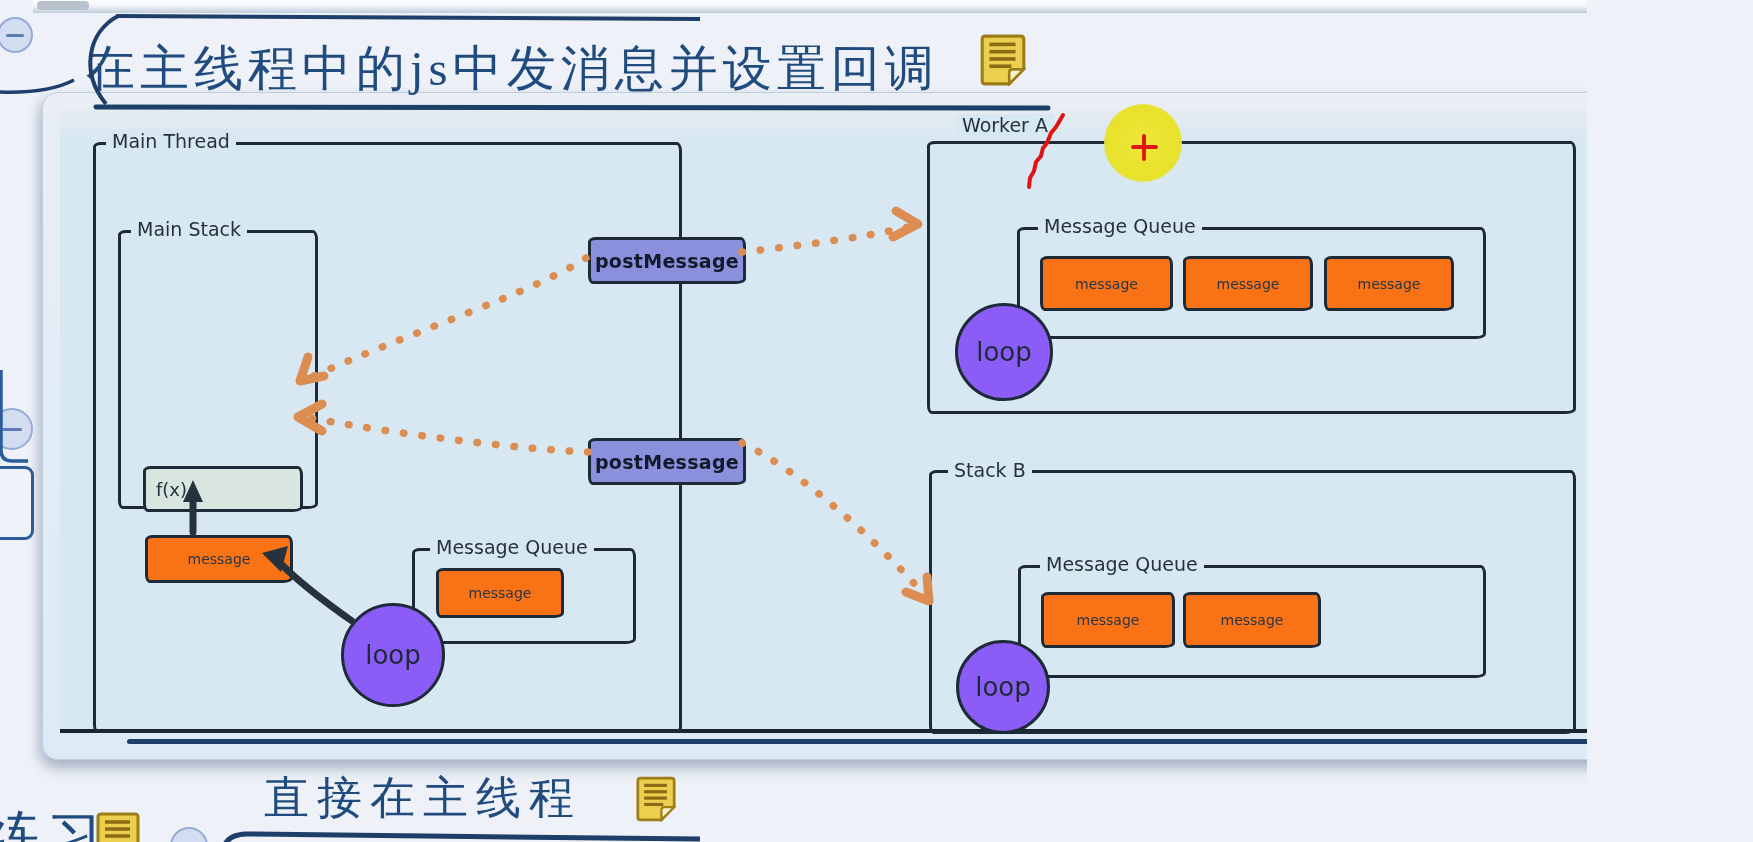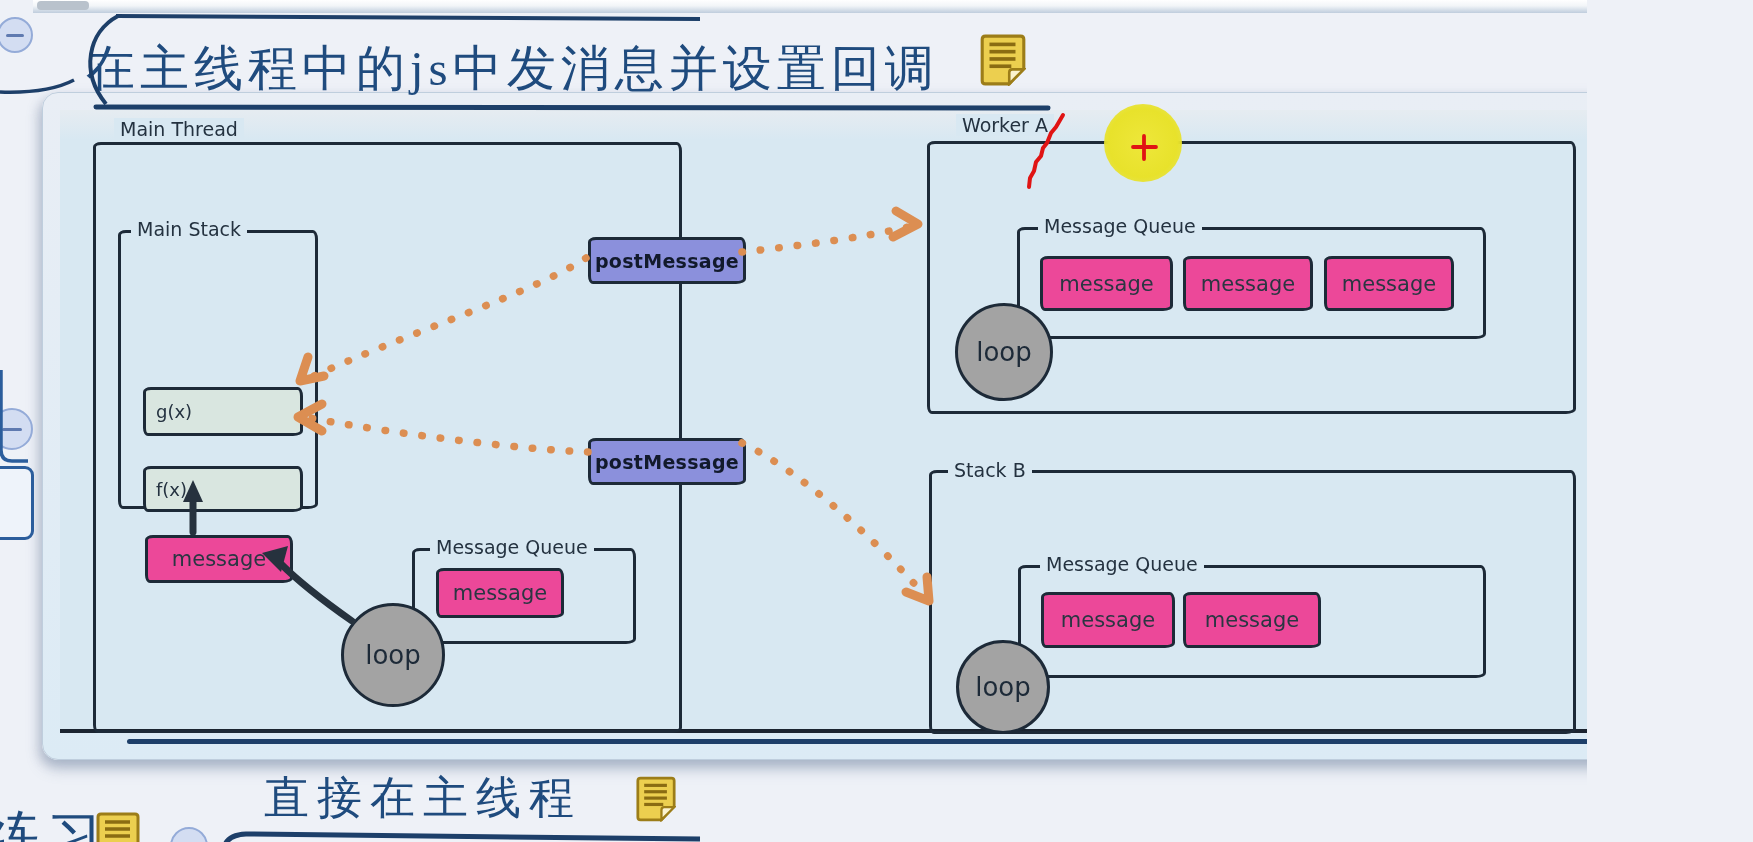--- a/index.html
+++ b/index.html
@@ -21,25 +21,25 @@
      box-shadow:0 8px 15px rgba(110,130,160,.45), -4px 6px 10px rgba(130,145,170,.25);}
   .diagram{left:60px;top:110px;width:1541px;height:619px;
      background:linear-gradient(180deg,#e6ecf1 0px,#d8e8f2 30px);
      border-bottom:4px solid #1b2430;}
   .node-underline2{left:127px;top:739px;width:1485px;height:5px;background:#1d3f69;border-radius:3px;}
   
   .box{position:absolute;border:3.5px solid #1d2a38;}
   .sketch{border-radius:8px 5px 10px 5px / 5px 9px 5px 8px;}
   .lbl{position:absolute;background:#d8e8f2;padding:0 6px;font-size:19px;color:#243240;
        white-space:nowrap;z-index:5;line-height:22px;}
-  .msg{background:#ec4899;display:flex;align-items:center;justify-content:center;
-       font-size:21px;color:#2a3642;}
+  .msg{background:#f97316;display:flex;align-items:center;justify-content:center;
+       font-size:14px;color:#2a3642;}
   .frame{background:#d9e6e0;display:flex;align-items:center;font-size:18px;
        color:#243240;padding-left:10px;}
-  .loopc{border-radius:50%;background:#a3a3a3;border:3.5px solid #1d2a38;
+  .loopc{border-radius:50%;background:#8b5cf6;border:3.5px solid #1d2a38;
        display:flex;align-items:center;justify-content:center;font-size:26px;
        color:#1d2a38;z-index:4;position:absolute;}
   .pm{background:#8b90dc;display:flex;align-items:center;justify-content:center;
        font-size:19px;font-weight:700;color:#121a2c;letter-spacing:.3px;}
   
   .cjk{position:absolute;font-family:"Liberation Serif","DejaVu Serif",serif;
        color:#1f4b7e;white-space:nowrap;z-index:3;}
   .title-text{left:86px;top:36px;font-size:49px;letter-spacing:5px;}
   .direct-text{left:264px;top:768px;font-size:45px;letter-spacing:8px;}
   .practice-text{left:-14px;top:800px;font-size:55px;letter-spacing:6px;}
@@ -76,26 +76,25 @@
     </svg>
   </div>
 
   <div class="abs panel"></div>
   <div class="abs diagram"></div>
   <div class="abs node-underline2"></div>
 
   <div class="abs cursor"></div>
 
   <div class="box sketch" style="left:93px;top:142px;width:583px;height:585px;"></div>
-  <div class="lbl" style="left:106px;top:118px;margin-left:8px;">Main Thread</div>
+  <div class="lbl" style="left:106px;top:130px;">Main Thread</div>
 
   <div class="box sketch" style="left:118px;top:230px;width:194px;height:273px;"></div>
   <div class="lbl" style="left:131px;top:218px;">Main Stack</div>
 
-  <div class="box sketch frame" style="left:143px;top:387px;width:144px;height:43px;">g(x)</div>
   <div class="box sketch frame" style="left:143px;top:466px;width:144px;height:40px;">f(x)</div>
 
   <div class="box sketch msg" style="left:145px;top:535px;width:142px;height:42px;">message</div>
 
   <div class="box sketch" style="left:412px;top:548px;width:218px;height:90px;"></div>
   <div class="lbl" style="left:430px;top:536px;">Message Queue</div>
   <div class="box sketch msg" style="left:436px;top:568px;width:122px;height:44px;">message</div>
 
   <div class="loopc" style="left:341px;top:603px;width:98px;height:98px;">loop</div>
 

